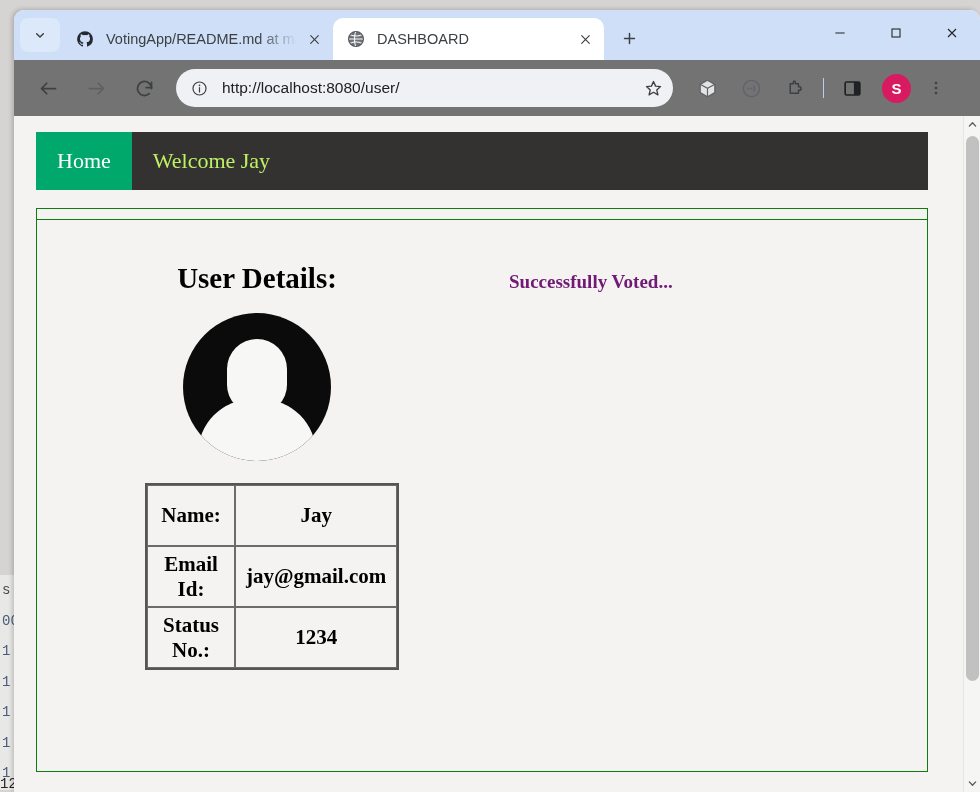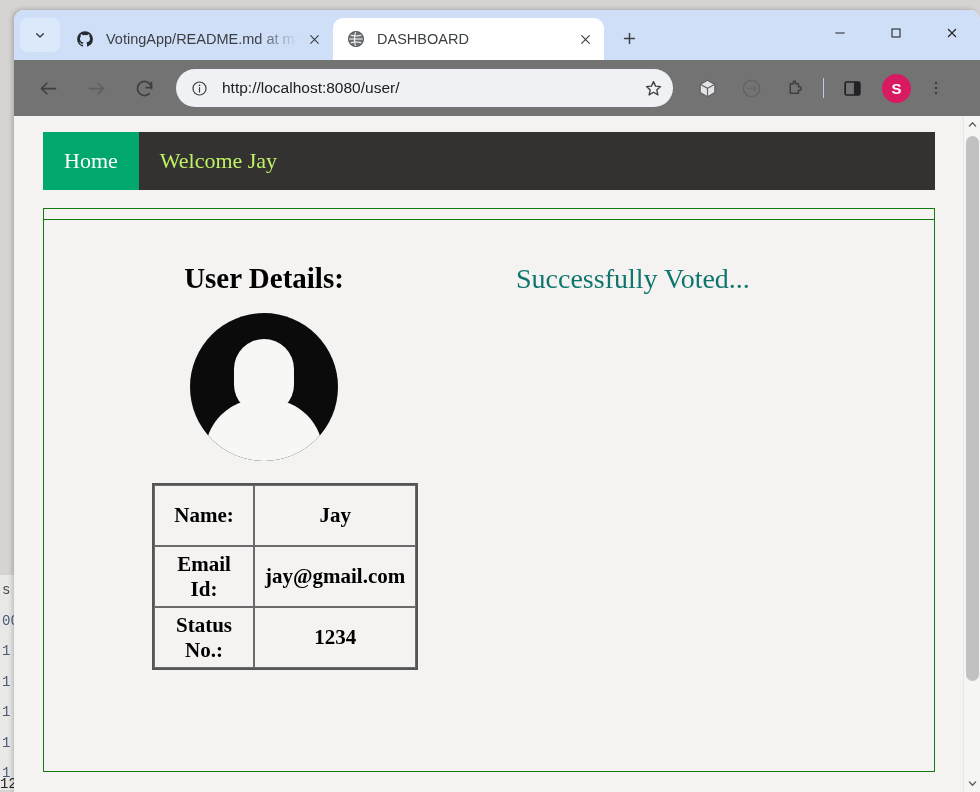--- a/index.html
+++ b/index.html
@@ -168,21 +168,20 @@
     position: relative;
     height: 676px; background: #f4f3f1;
     overflow: hidden;
   }
   .page {
     position: absolute; left: 0; top: 0;
     width: 934px; height: 676px;
     background: #f4f3f1;
     padding: 16px 20px 0 22px;
     font-family: "Liberation Serif", serif;
-    margin-left: 7px;
   }
 
   
   .site-nav {
     background: #343231; height: 58px;
     display: flex; align-items: stretch;
   }
   .site-nav a {
     display: flex; align-items: center;
     padding: 0 21px;
@@ -210,21 +209,21 @@
   .row-head {
     display: flex; align-items: baseline;
     padding: 42px 0 0 0;
   }
   .user-details-title {
     width: 440px; text-align: center;
     font-size: 29px; font-weight: bold; color: #000;
     font-family: "Liberation Serif", serif;
   }
   .vote-msg {
-    font-size: 28px; font-weight: normal; color: #0f766e;
+    font-size: 19px; font-weight: bold; color: #701a75;
     font-family: "Liberation Serif", serif;
     margin-left: 32px;
   }
 
   .avatar-wrap { width: 440px; display: flex; justify-content: center; margin-top: 18px; }
   .avatar {
     width: 148px; height: 148px; border-radius: 50%;
     background: #0b0b0b; position: relative; overflow: hidden;
   }
   .avatar .head {
@@ -249,21 +248,21 @@
     border: 2px solid #555;
     background: #f4f3f1;
   }
   .details-table td {
     border: 1px solid #6b6b6b;
     font-family: "Liberation Serif", serif;
     font-size: 21px; font-weight: bold; color: #000;
     text-align: center; vertical-align: middle;
     height: 61px; padding: 0 10px;
   }
-  .details-table td.k { width: 100px; }
+  .details-table td.k { width: 88px; }
   .details-table td.v { width: 140px; }
 
   
   .scrollbar {
     position: absolute; right: 0; top: 0;
     width: 17px; height: 676px;
     background: #f5f5f3;
     border-left: 1px solid #e6e6e4;
   }
   .sb-arrow {

